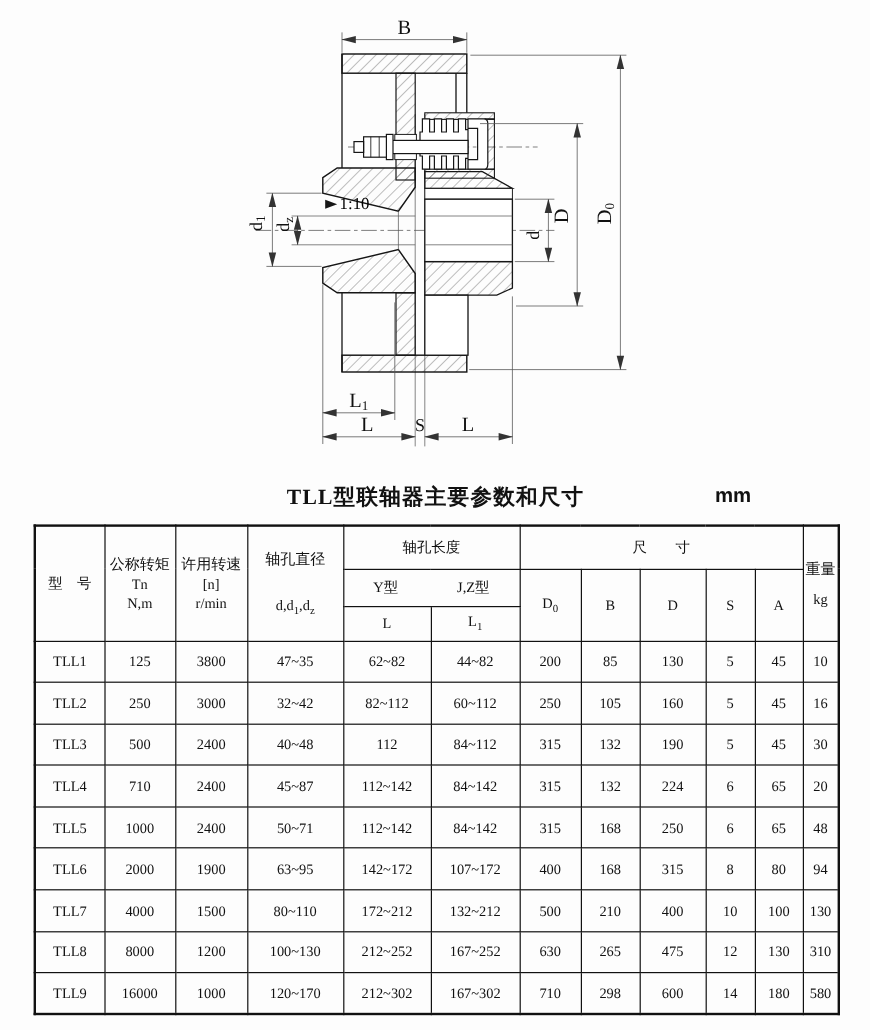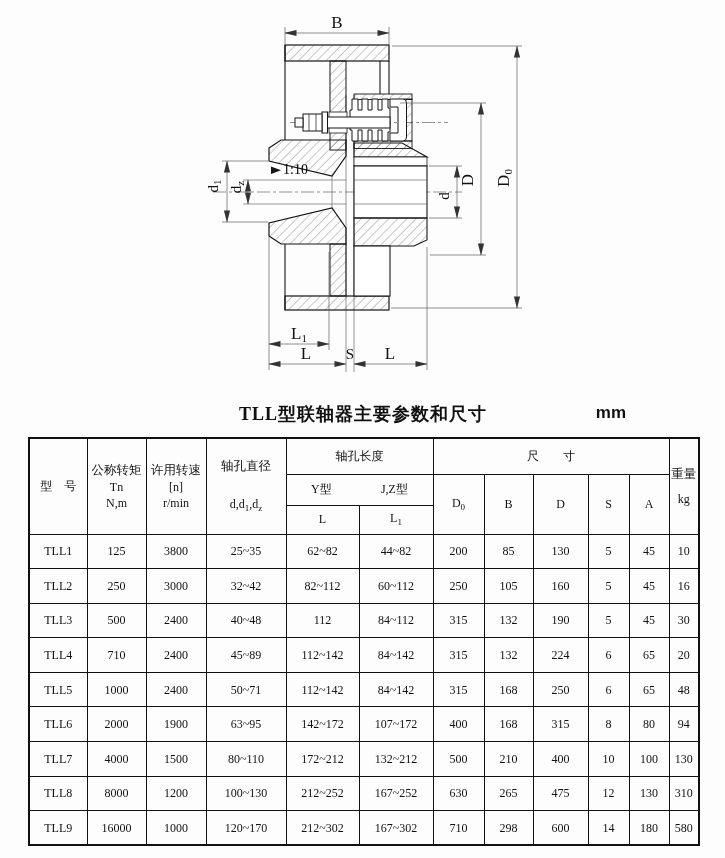--- a/index.html
+++ b/index.html
@@ -252,21 +252,21 @@
     <th>L</th>
     <th>
       <span>L</span><sub>1</sub>
     </th>
   </tr>
 
   <tr class="data">
     <td>TLL1</td>
     <td>125</td>
     <td>3800</td>
-    <td>25~35</td>
+    <td>47~35</td>
     <td>62~82</td>
     <td>44~82</td>
     <td>200</td>
     <td>85</td>
     <td>130</td>
     <td>5</td>
     <td>45</td>
     <td>10</td>
   </tr>
   <tr class="data">
@@ -294,21 +294,21 @@
     <td>132</td>
     <td>190</td>
     <td>5</td>
     <td>45</td>
     <td>30</td>
   </tr>
   <tr class="data">
     <td>TLL4</td>
     <td>710</td>
     <td>2400</td>
-    <td>45~89</td>
+    <td>45~87</td>
     <td>112~142</td>
     <td>84~142</td>
     <td>315</td>
     <td>132</td>
     <td>224</td>
     <td>6</td>
     <td>65</td>
     <td>20</td>
   </tr>
   <tr class="data">

